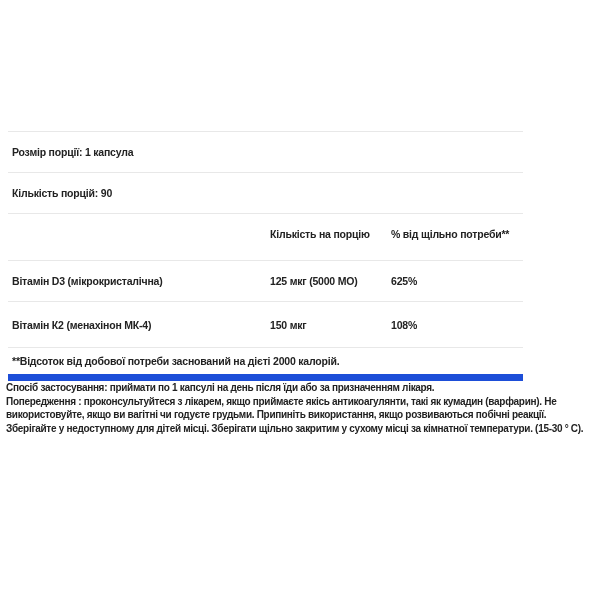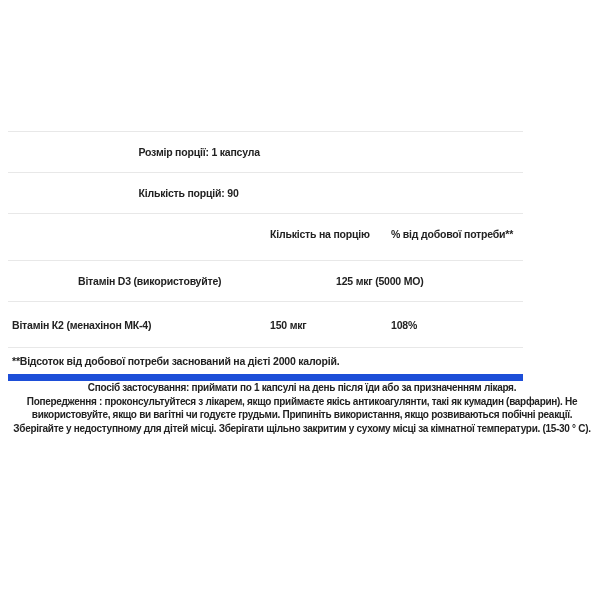--- a/index.html
+++ b/index.html
@@ -24,21 +24,20 @@
     width: 515px;
     border-top: 1px solid #e8e8e8;
     font-size: 10.5px;
     letter-spacing: -0.2px;
   }
   .facts-row {
     display: flex;
     align-items: center;
     border-bottom: 1px solid #e8e8e8;
     box-sizing: border-box;
-    justify-content: center;
   }
   .facts-row .c1 { width: 262px; padding-left: 4px; box-sizing: border-box; }
   .facts-row .c2 { width: 121px; box-sizing: border-box; }
   .facts-row .c3 { flex: 1; box-sizing: border-box; }
   .row-serving   { height: 41px; }
   .row-servings  { height: 41px; }
   .row-header    { height: 47px; padding-bottom: 6px; }
   .row-d3        { height: 41px; }
   .row-k2        { height: 46px; }
   .row-footnote  {
@@ -47,21 +46,20 @@
     box-sizing: border-box;
     padding: 7px 0 0 4px;
   }
   
   .info {
     margin-left: 6px;
     width: 592px;
     font-size: 10px;
     letter-spacing: -0.3px;
     line-height: 13.5px;
-    text-align: center;
   }
   .info p { margin: 0; }
   .p-usage        { margin-top: 8px; }
   .p-ingredients  { margin-top: 12px; }
   .p-warning      { margin-top: 8px; }
 </style>
 </head>
 <body>
 
 <div class="page">
@@ -72,26 +70,27 @@
       <span class="c1">Розмір порції: 1 капсула</span>
     </div>
 
     <div class="facts-row row-servings">
       <span class="c1">Кількість порцій: 90</span>
     </div>
 
     <div class="facts-row row-header">
       <span class="c1"></span>
       <span class="c2">Кількість на порцію</span>
-      <span class="c3">% від добової потреби**</span>
+      <span class="c3">% від щільно потреби**</span>
     </div>
 
     <div class="facts-row row-d3">
-      <span class="c1">Вітамін D3 (використовуйте)</span>
+      <span class="c1">Вітамін D3 (мікрокристалічна)</span>
       <span class="c2">125 мкг (5000 МО)</span>
+      <span class="c3">625%</span>
     </div>
 
     <div class="facts-row row-k2">
       <span class="c1">Вітамін К2 (менахінон МК-4)</span>
       <span class="c2">150 мкг</span>
       <span class="c3">108%</span>
     </div>
 
     <div class="row-footnote">**Відсоток від добової потреби заснований на дієті 2000 калорій.</div>
 

